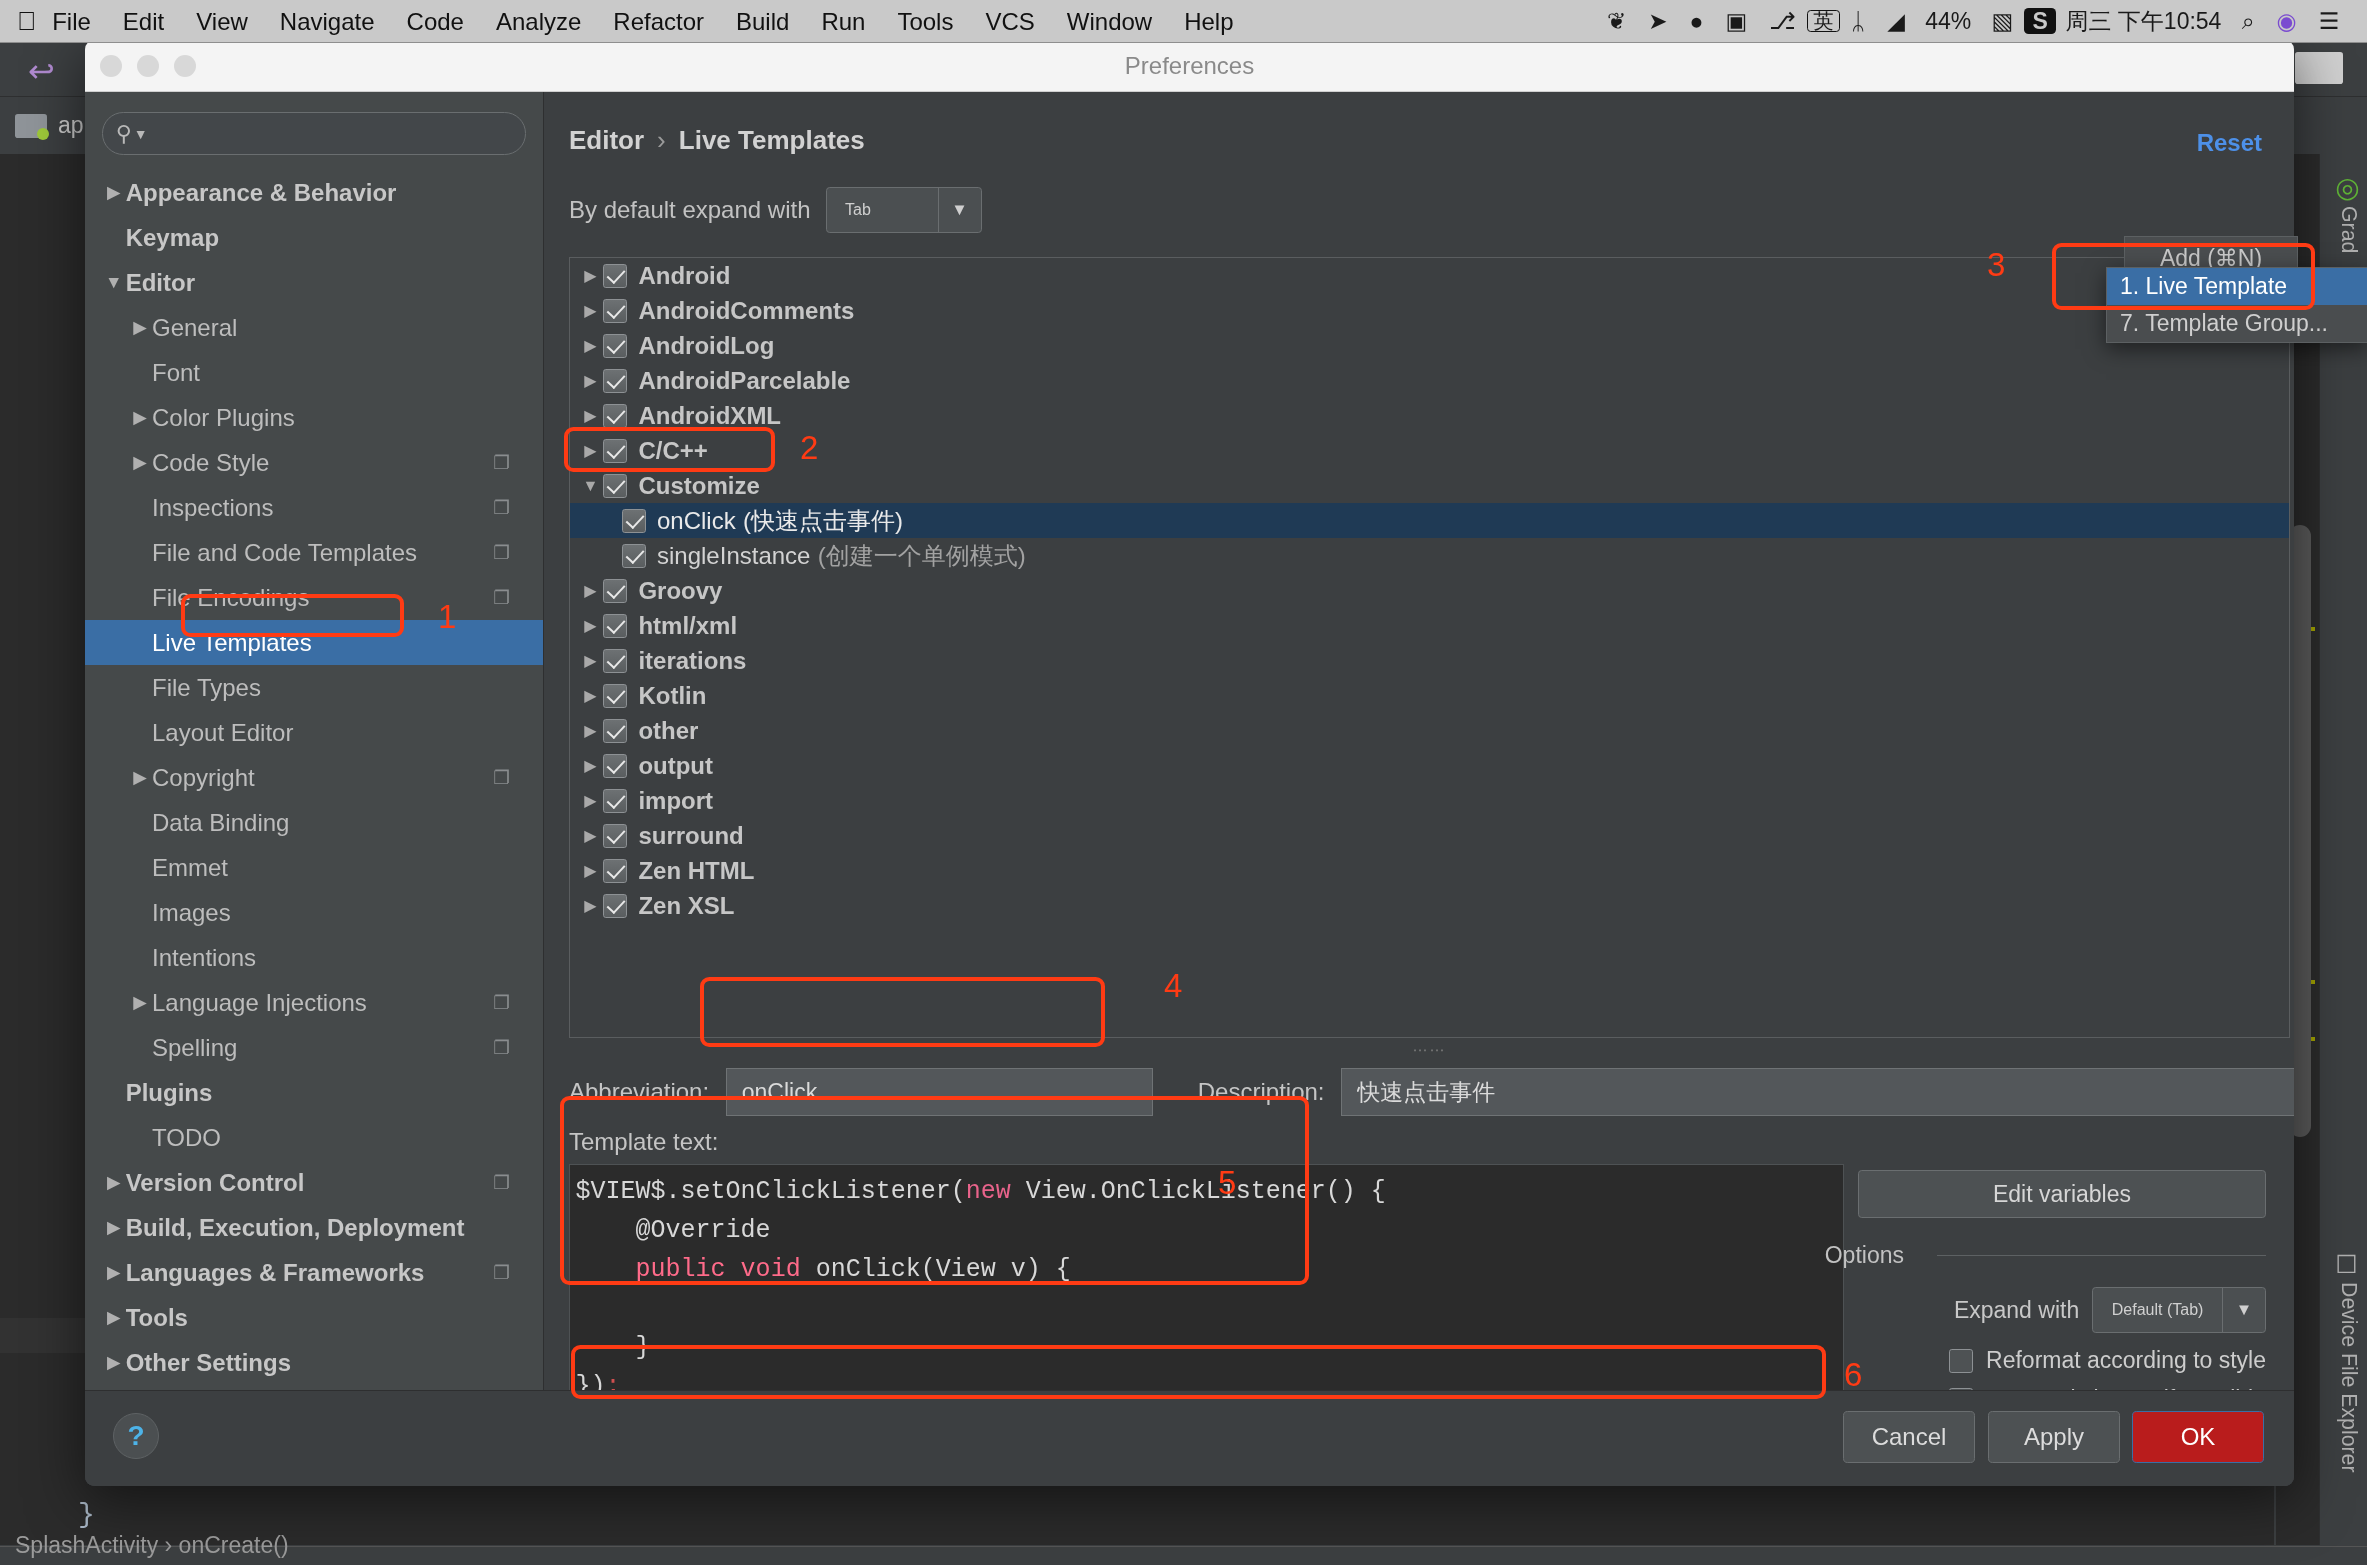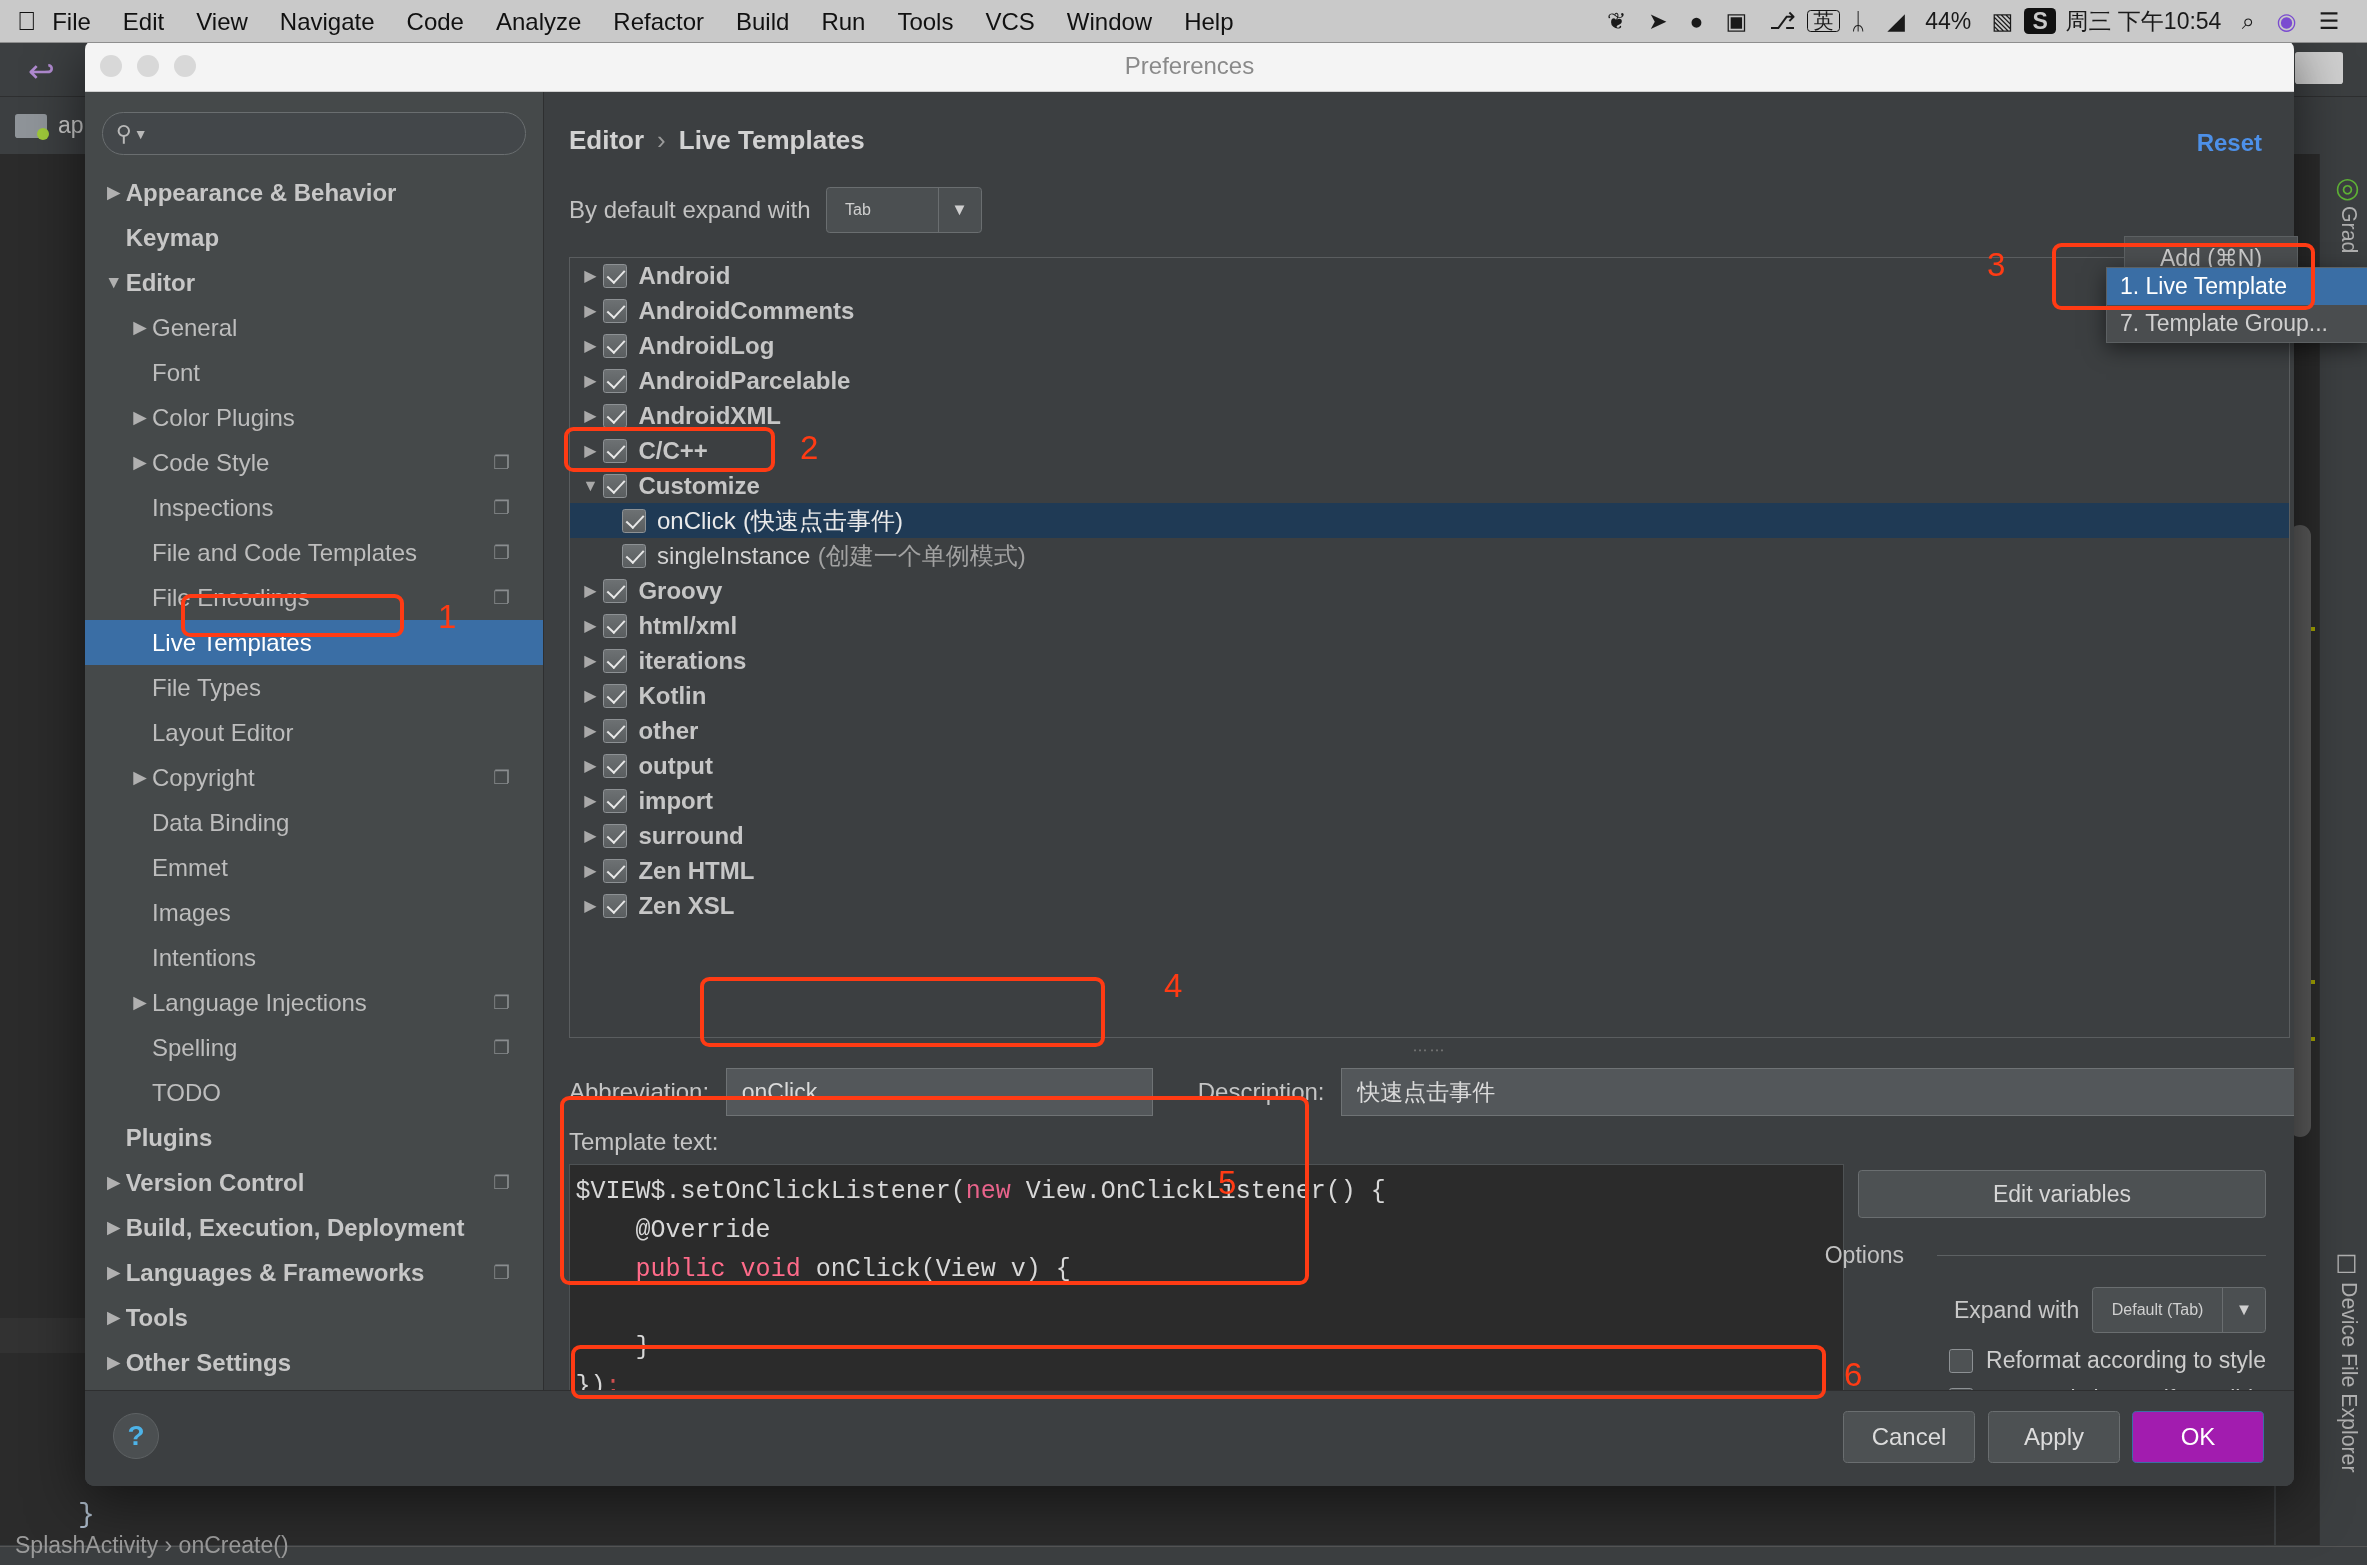--- a/index.html
+++ b/index.html
@@ -276,21 +276,21 @@
     border-radius: 50%; background: #4b4f51; border: 0.9px solid #5e6264;
     display: flex; align-items: center; justify-content: center;
     font-size: 28px; color: #4db3e8; font-weight: bold;
   }
   .btn {
     position: absolute; top: 20.4px; height: 52px; min-width: 132px;
     border-radius: 4.6px; display: flex; align-items: center; justify-content: center;
     font-size: 24px;
   }
   .btn.plain { background: #4d5153; border: 0.9px solid #6a6e70; color: #dcdcdc; }
-  .btn.primary { background: #a21caf; border: 0.9px solid #3a6ea5; color: #ffffff; }
+  .btn.primary { background: #b91c1c; border: 0.9px solid #3a6ea5; color: #ffffff; }
 
   
   #addbtn {
     position: absolute; left: 2124px; top: 236px; width: 174px; height: 45px;
     background: #4a4d4f; border: 0.9px solid #5c6062;
     display: flex; align-items: center; justify-content: center;
     font-size: 23px; color: #c9c9c9; z-index: 70; overflow: hidden;
   }
   #popup {
     position: absolute; left: 2106px; top: 267px; width: 262px;
@@ -453,27 +453,27 @@
           <div class="tree-row ind1">
             <span class="arrow">▶</span>
             <span class="tlabel">Language Injections</span>
             <span class="copy-ic">❐</span>
           </div>
           <div class="tree-row ind1">
             <span class="arrow"></span>
             <span class="tlabel">Spelling</span>
             <span class="copy-ic">❐</span>
           </div>
+          <div class="tree-row ind0 top">
+            <span class="arrow"></span>
+            <span class="tlabel">Plugins</span>
+          </div>
           <div class="tree-row ind1">
             <span class="arrow"></span>
             <span class="tlabel">TODO</span>
-          </div>
-          <div class="tree-row ind0 top">
-            <span class="arrow"></span>
-            <span class="tlabel">Plugins</span>
           </div>
           <div class="tree-row ind0 top">
             <span class="arrow">▶</span>
             <span class="tlabel">Version Control</span>
             <span class="copy-ic">❐</span>
           </div>
           <div class="tree-row ind0 top">
             <span class="arrow">▶</span>
             <span class="tlabel">Build, Execution, Deployment</span>
           </div>

